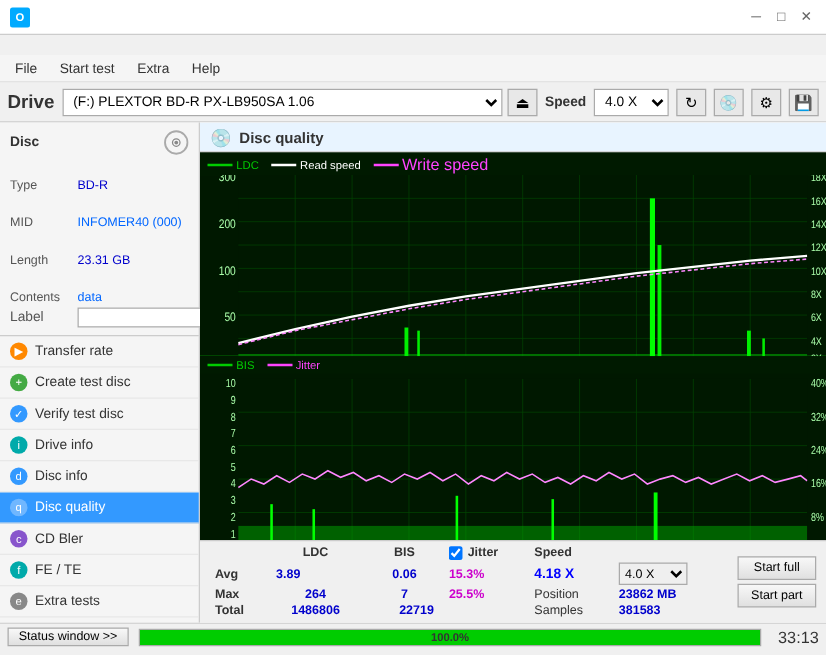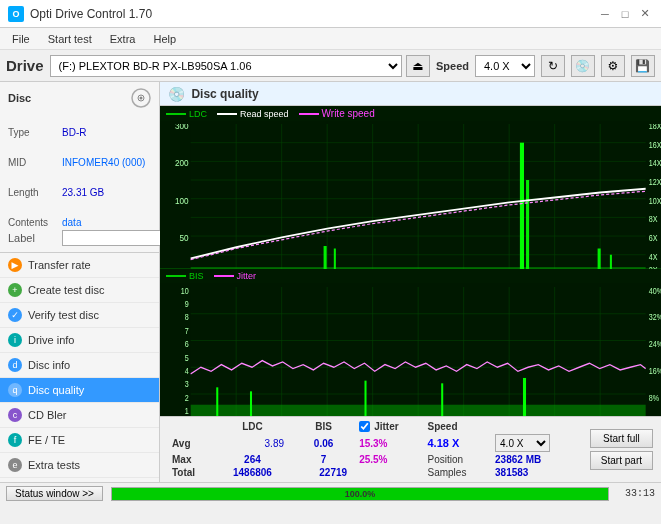--- a/index.html
+++ b/index.html
@@ -6,21 +6,21 @@
     body { font-family: 'Segoe UI', Tahoma, sans-serif; font-size: 11px; background: #f0f0f0; width: 661px; height: 524px; overflow: hidden; }
 
     
     .titlebar { background: #fff; display: flex; align-items: center; justify-content: space-between; padding: 4px 8px; border-bottom: 1px solid #ccc; height: 28px; }
     .titlebar-left { display: flex; align-items: center; gap: 6px; font-size: 12px; font-weight: normal; color: #333; }
     .titlebar-icon { width: 16px; height: 16px; background: #00aaff; border-radius: 2px; display: flex; align-items: center; justify-content: center; color: white; font-size: 9px; font-weight: bold; }
     .titlebar-controls { display: flex; gap: 4px; }
     .titlebar-btn { width: 16px; height: 16px; display: flex; align-items: center; justify-content: center; cursor: pointer; font-size: 11px; color: #666; }
 
     
-    .menubar { background: #f5f5f5; display: flex; align-items: center; gap: 2px; padding: 2px 4px; border-bottom: 1px solid #ddd; height: 22px; }
+    .menubar { background: #f5f5f5; display: flex; align-items: center; gap: 2px; padding: 2px 4px; border-bottom: 1px solid #ddd; height: 22px; margin-top: 16px; }
     .menubar-item { padding: 2px 8px; cursor: pointer; font-size: 11px; color: #333; }
 
     
     .drive-toolbar { background: #f0f0f0; display: flex; align-items: center; padding: 3px 6px; border-bottom: 1px solid #ccc; height: 32px; gap: 6px; }
     .drive-label { font-weight: bold; font-size: 15px; color: #333; }
     .drive-select-wrapper { display: flex; align-items: center; gap: 4px; flex: 1; }
     .drive-select { flex: 1; height: 22px; font-size: 11px; border: 1px solid #aaa; background: white; padding: 1px 4px; }
     .eject-btn { width: 24px; height: 22px; background: #e8e8e8; border: 1px solid #aaa; cursor: pointer; display: flex; align-items: center; justify-content: center; font-size: 12px; }
     .speed-label { font-weight: bold; font-size: 11px; color: #333; }
     .speed-select { width: 60px; height: 22px; font-size: 11px; border: 1px solid #aaa; background: white; padding: 1px 4px; }
@@ -82,21 +82,20 @@
     .progress-bar-fill { height: 100%; background: #00cc00; display: flex; align-items: center; justify-content: center; font-size: 9px; color: #333; font-weight: bold; }
   </style>
 </head>
 <body>
 
 <div class="titlebar">
   <div class="titlebar-left">
     <div class="titlebar-icon">
         <span>O</span>
       </div>
-    <span>Opti Drive Control 1.70</span>
   </div>
   <div class="titlebar-controls">
     <div class="titlebar-btn">─</div>
     <div class="titlebar-btn">□</div>
     <div class="titlebar-btn close">✕</div>
   </div>
 </div>
 
 <div class="menubar">
   <span class="menubar-item">File</span>
@@ -216,21 +215,21 @@
           <div style="display:flex;align-items:center;gap:3px;">
             <div style="width:20px;height:2px;background:#00cc00;"></div>
             <span style="color:#00cc00;font-size:9px;">LDC</span>
           </div>
           <div style="display:flex;align-items:center;gap:3px;">
             <div style="width:20px;height:2px;background:#ffffff;"></div>
             <span style="color:#ffffff;font-size:9px;">Read speed</span>
           </div>
           <div style="display:flex;align-items:center;gap:3px;">
             <div style="width:20px;height:2px;background:#ff44ff;"></div>
-            <span style="color:#ff44ff;font-size:10px;">Write speed</span>
+            <span style="color:#ff44ff;font-size:13px;">Write speed</span>
           </div>
         </div>
         <svg width="100%" height="100%" style="position:absolute;top:18px;left:0;right:0;bottom:0;" viewBox="0 0 490 130" preserveAspectRatio="none">
 
           <rect x="30" y="0" width="445" height="120" fill="#001800"></rect>
 
           <line x1="74.5" y1="0" x2="74.5" y2="120" stroke="#004400" stroke-width="0.5"></line>
           <line x1="119" y1="0" x2="119" y2="120" stroke="#004400" stroke-width="0.5"></line>
           <line x1="163.5" y1="0" x2="163.5" y2="120" stroke="#004400" stroke-width="0.5"></line>
           <line x1="208" y1="0" x2="208" y2="120" stroke="#004400" stroke-width="0.5"></line>
@@ -378,21 +377,21 @@
                   <span style="color:#333; font-weight:bold;">Jitter</span>
                 </div>
               </td>
               <td style="padding:1px 4px; color:#333; font-weight:bold;">Speed</td>
               <td style="padding:1px 4px;"></td>
             </tr>
           </thead>
           <tbody>
             <tr>
               <td style="padding:1px 4px; color:#333; font-weight:bold;">Avg</td>
-              <td style="padding:1px 8px; color:#0000cc; font-weight:normal; text-align:right;">3.89</td>
+              <td style="padding:1px 8px; color:#0000cc; font-weight:bold; text-align:left;">3.89</td>
               <td style="padding:1px 8px; color:#0000cc; font-weight:bold; text-align:center;">0.06</td>
               <td style="padding:1px 4px; color:#cc00cc; font-weight:bold;">15.3%</td>
               <td style="padding:1px 4px;">
                 <span style="color:#0000ff; font-weight:bold; font-size:11px;">4.18 X</span>
               </td>
               <td style="padding:1px 4px;">
                 <select style="width:55px;height:18px;font-size:10px;border:1px solid #aaa;">
                   <option>4.0 X</option>
                 </select>
               </td>
@@ -425,14 +424,14 @@
   </div>
 </div>
 
 <div class="statusbar">
   <button class="status-btn">Status window &gt;&gt;</button>
   <div class="progress-bar-wrap">
     <div class="progress-bar-fill" style="width: 100%;">
       <span>100.0%</span>
     </div>
   </div>
-  <span style="font-size:10px;color:#333;min-width:38px;text-align:right;font-family:Liberation Mono, monospace;">33:13</span>
+  <span style="font-size:13px;color:#333;min-width:38px;text-align:right;">33:13</span>
 </div>
 
 </body></html>

